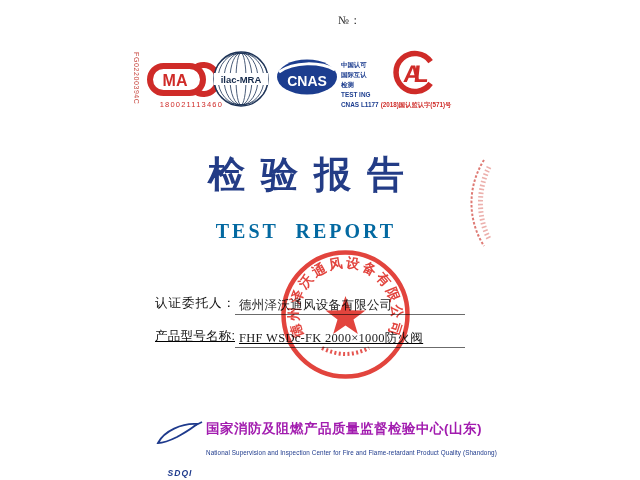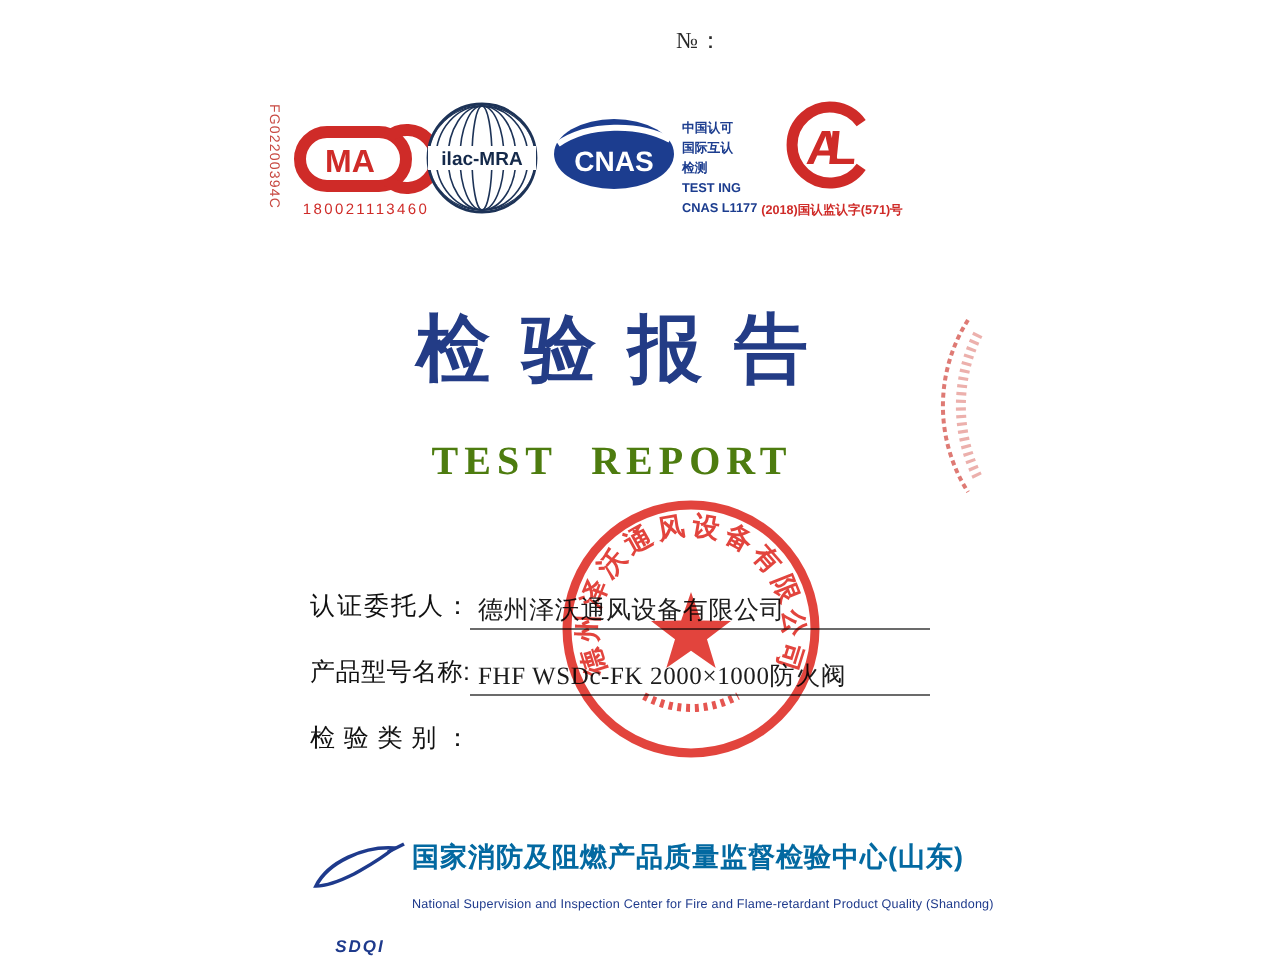--- a/index.html
+++ b/index.html
@@ -11,49 +11,49 @@
   .abs{position:absolute;}
   
   #report-no{left:338px;top:13px;font-family:"Liberation Serif",serif;
     font-size:11.5px;color:#2a2a2a;letter-spacing:.5px;display:flex;gap:7px;}
   
   #side-code{left:133px;top:52px;height:70px;writing-mode:vertical-rl;
     text-orientation:sideways;font-size:7px;color:#c84a42;letter-spacing:.6px;
     font-family:"Liberation Sans",sans-serif;}
   
   .logo-num{font-size:7.5px;color:#cf2b28;letter-spacing:1.2px;text-align:center;}
-  #cma-number{left:143px;top:100px;width:80px;}
+  #cma-number{left:143px;top:100px;width:80px;text-align:right;}
   #cnas-caption{left:341px;top:60px;width:54px;color:#1c3d8f;font-weight:bold;
     font-size:6.4px;line-height:1.55;}
   #cal-caption{left:372px;top:101px;width:88px;font-size:6.3px;color:#cf2b28;
     text-align:center;font-weight:bold;}
   
   #title-zh{left:150px;top:152px;width:312px;text-align:center;font-size:37px;
     font-weight:bold;color:#233c86;letter-spacing:16px;text-indent:16px;line-height:46px;}
   #title-en{left:150px;top:220px;width:312px;text-align:center;
     font-family:"Liberation Serif",serif;font-size:20px;font-weight:bold;
-    color:#4d7c0f;letter-spacing:3px;word-spacing:9px;}
+    color:#0369a1;letter-spacing:3px;word-spacing:9px;}
   
   .field-row{position:absolute;left:155px;width:312px;display:flex;align-items:flex-end;}
   .field-label{display:inline-block;width:80px;font-size:12.5px;color:#111;
     text-align:justify;text-align-last:justify;padding-bottom:3px;}
   .field-value-box{width:230px;border-bottom:1px solid #6b6b6b;min-height:18px;
     padding-left:4px;box-sizing:border-box;}
   .field-value{font-family:"Liberation Serif",serif;font-size:12.5px;color:#1c1c1c;
     letter-spacing:.3px;}
   #field-row-1{top:295px;}
-  #field-row-2{top:328px;}
+  #field-row-2{top:328px;text-decoration:underline;}
   #field-row-3{top:361px;}
   
   #company-seal{left:280px;top:249px;opacity:.9;mix-blend-mode:multiply;}
   #partial-seal{left:450px;top:158px;opacity:.85;mix-blend-mode:multiply;}
   
   #sdqi-label{left:156px;top:468px;width:48px;text-align:center;font-style:italic;
     font-weight:bold;font-size:8.5px;color:#1e3a8c;letter-spacing:1px;}
-  #org-zh{left:206px;top:420px;font-size:13.5px;font-weight:bold;color:#0369a1;
+  #org-zh{left:206px;top:420px;font-size:13.5px;font-weight:bold;color:#a21caf;
     letter-spacing:.5px;}
   #org-en{left:206px;top:449px;font-size:6.3px;color:#1e3a8c;letter-spacing:.1px;}
 </style>
 </head>
 <body>
 
 <div id="page">
 
   <div class="abs" id="report-no">
     <span>№：</span>
@@ -119,21 +119,20 @@
       <span class="field-value">德州泽沃通风设备有限公司</span>
     </span>
   </div>
   <div class="field-row" id="field-row-2">
     <span class="field-label">产品型号名称:</span>
     <span class="field-value-box">
       <span class="field-value">FHF WSDc-FK 2000×1000防火阀</span>
     </span>
   </div>
   <div class="field-row" id="field-row-3">
-    <span class="field-label">检验类别：</span>
   </div>
 
   <svg class="abs" id="company-seal" width="131" height="131" viewBox="0 0 131 131">
     <defs>
       <path id="sealArc" d="M 65.5 112.5 A 47 47 0 0 1 18.5 65.5 A 47 47 0 0 1 65.5 18.5 A 47 47 0 0 1 112.5 65.5 A 47 47 0 0 1 65.5 112.5" fill="none"></path>
     </defs>
     <circle cx="65.5" cy="65.5" r="62" fill="none" stroke="#df2f28" stroke-width="4.5"></circle>
     <text font-size="13.5" font-weight="bold" fill="#df2f28" letter-spacing="2.5" font-family="Liberation Sans, sans-serif">
       <textPath href="#sealArc" startOffset="50%" text-anchor="middle">德州泽沃通风设备有限公司</textPath>
     </text>

